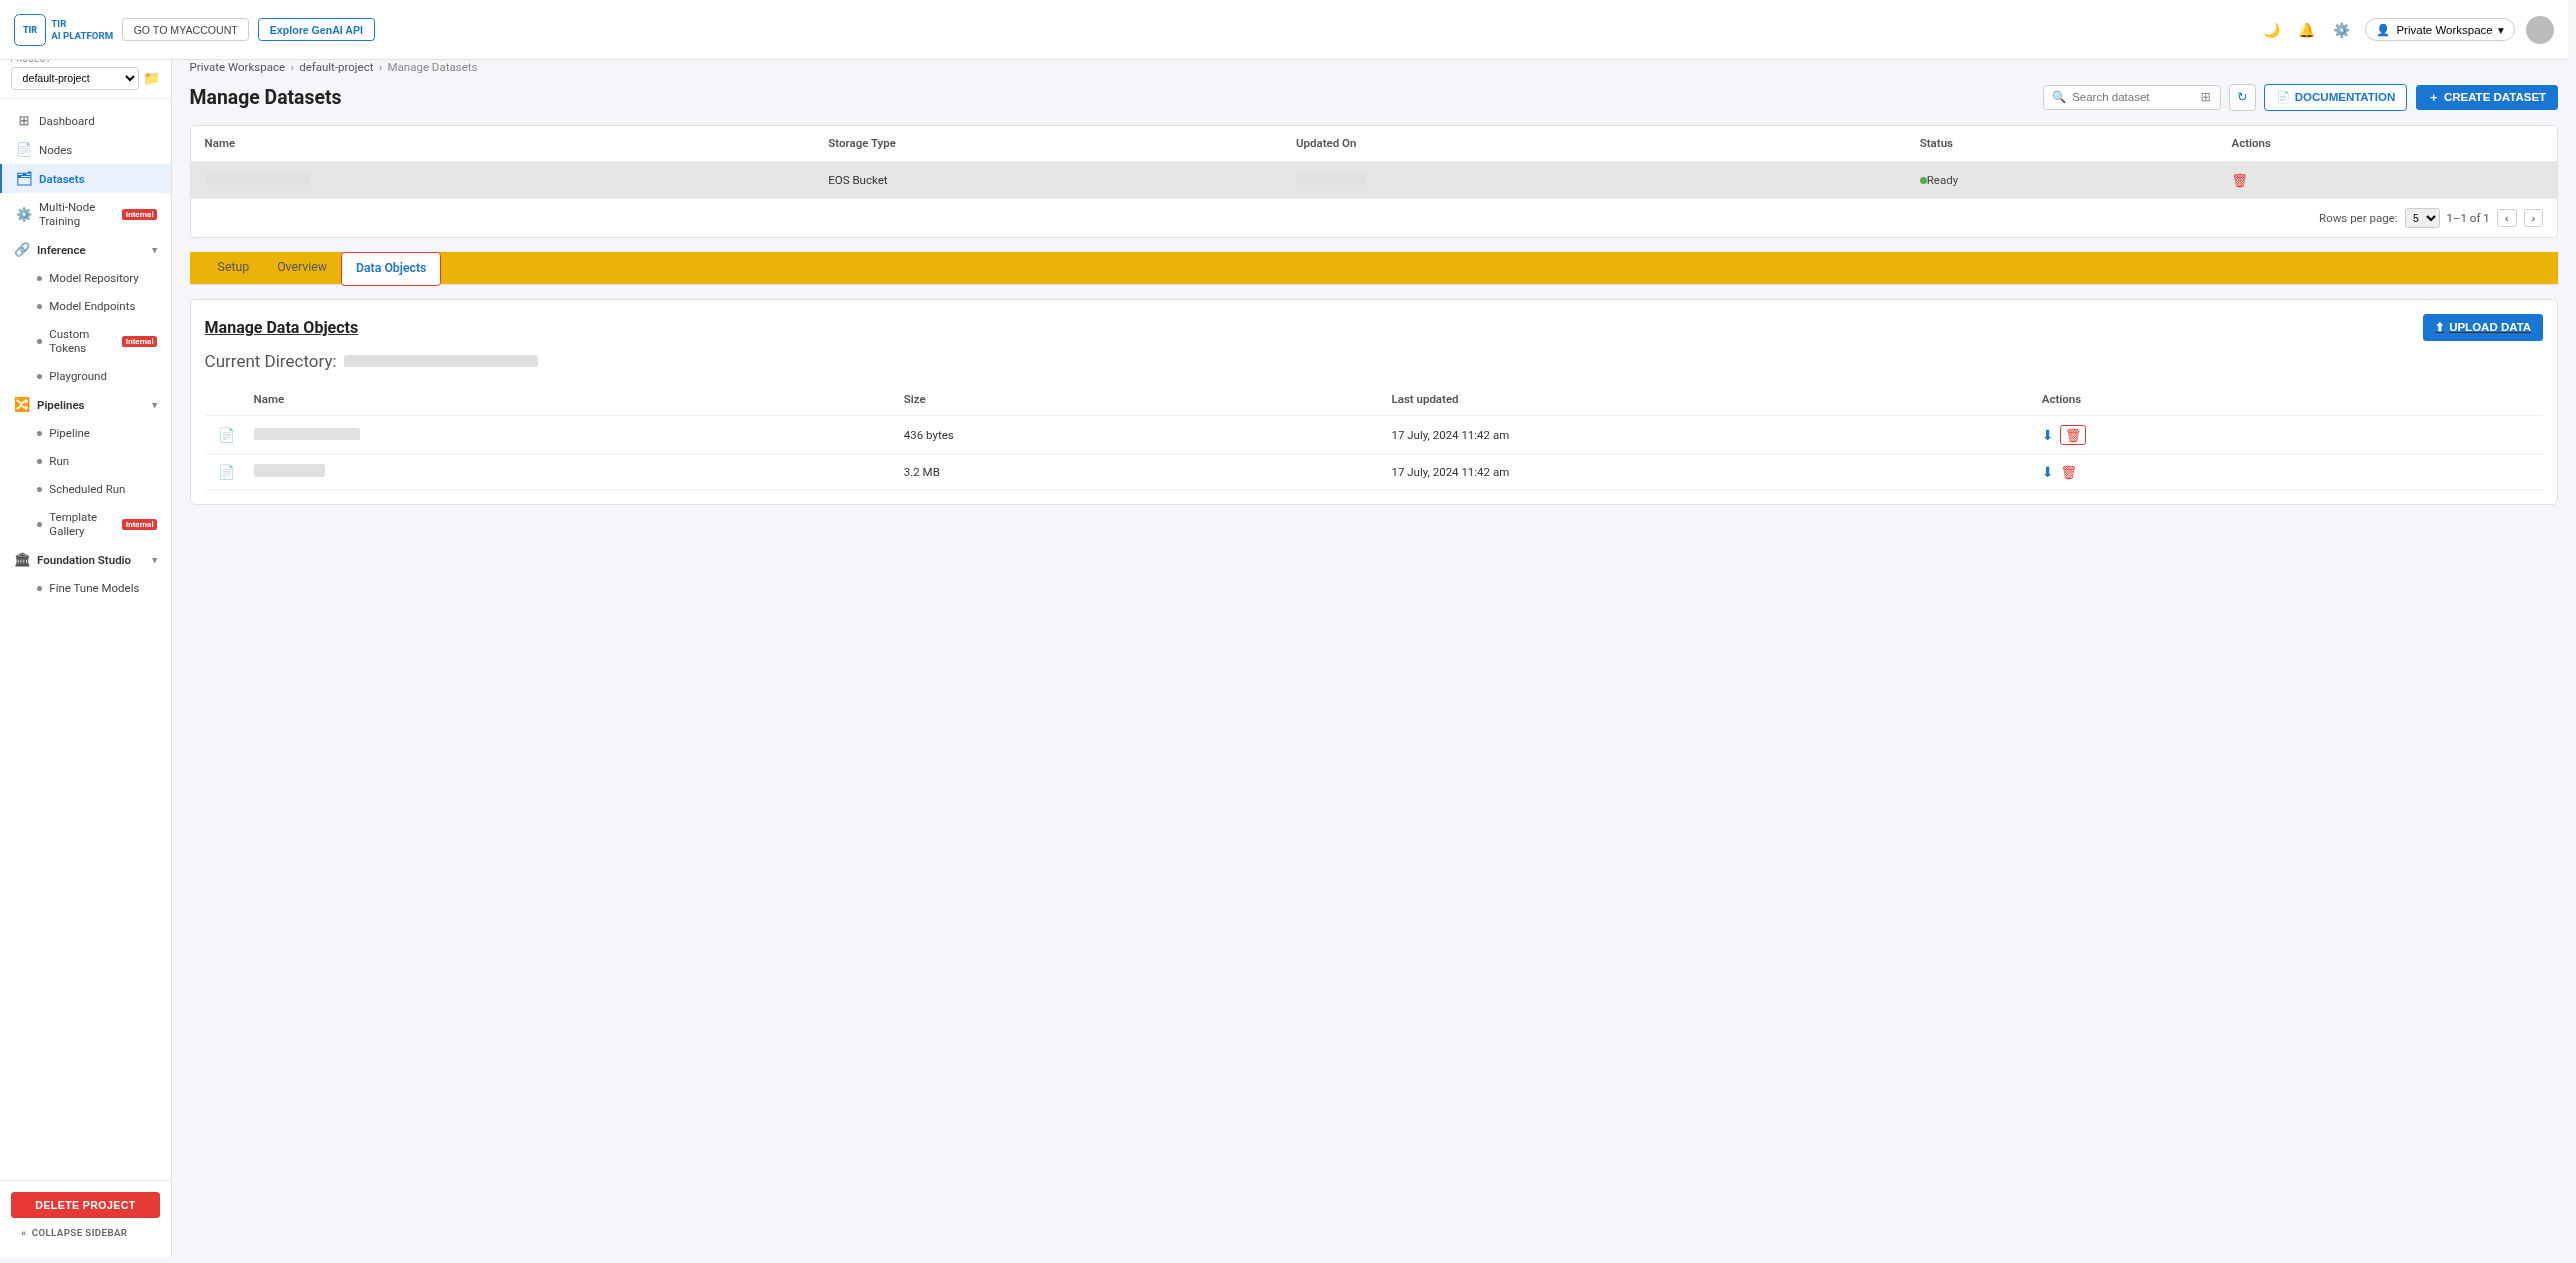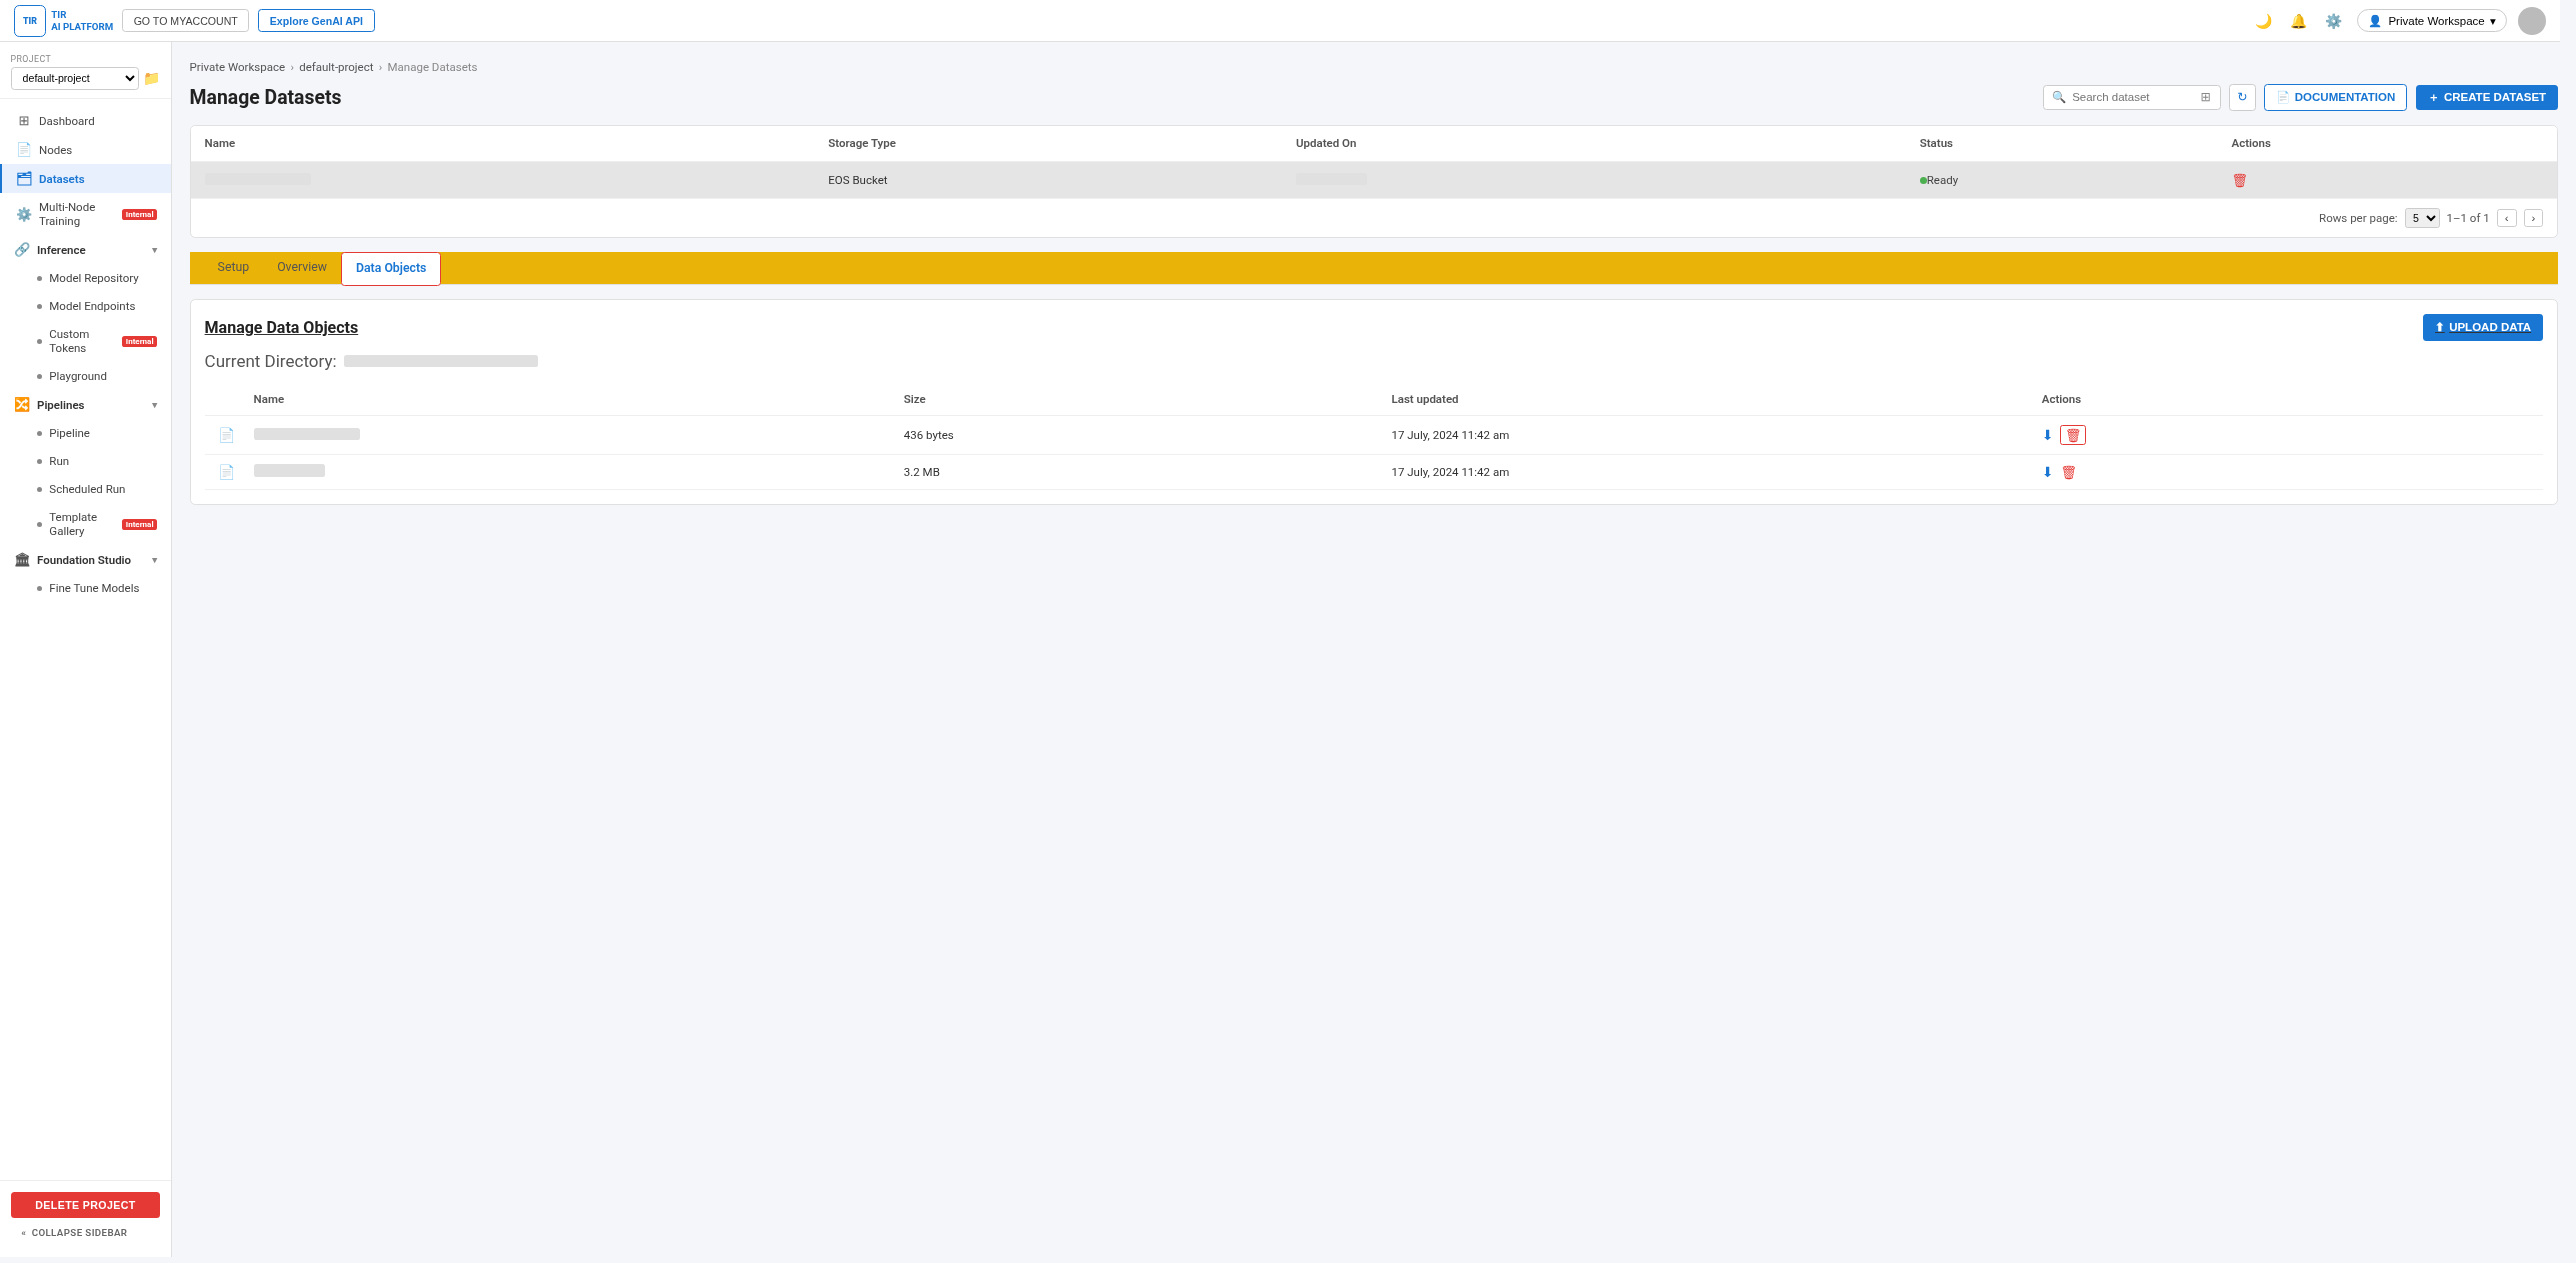--- a/index.html
+++ b/index.html
@@ -1,19 +1,19 @@
 <!DOCTYPE html>
 <html style="font-size:14px"><head>
   <meta charset="utf-8">
   <style>
     * { box-sizing: border-box; margin: 0; padding: 0; }
     body { font-family: -apple-system, BlinkMacSystemFont, 'Segoe UI', Roboto, sans-serif; font-size: 11.5px; background: #f5f6fa; color: #333; display: flex; flex-direction: column; min-height: 100vh; }
 
     
-    .topnav { display: flex; align-items: center; justify-content: space-between; background: #fff; border-bottom: 0.9px solid #e0e0e0; padding: 0 14px; height: 42px; position: fixed; top: 0; left: 0; right: 16px; z-index: 100; }
+    .topnav { display: flex; align-items: center; justify-content: space-between; background: #fff; border-bottom: 0.9px solid #e0e0e0; padding: 0 14px; height: 60px; position: fixed; top: 0; left: 0; right: 8px; z-index: 100; }
     .topnav-left { display: flex; align-items: center; gap: 8.8px; }
     .logo-area { display: flex; align-items: center; gap: 5.3px; }
     .logo-box { width: 32px; height: 32px; border: 1.8px solid #1976d2; border-radius: 5.3px; display: flex; align-items: center; justify-content: center; font-weight: 900; font-size: 8.8px; color: #1976d2; }
     .logo-text { font-size: 9.7px; font-weight: 700; color: #1976d2; line-height: 1.2; }
     .btn-outline { border: 0.9px solid #ccc; background: #fff; padding: 4.4px 10.6px; border-radius: 3.5px; font-size: 10.6px; cursor: pointer; color: #444; }
     .btn-primary-outline { border: 0.9px solid #1976d2; background: #fff; padding: 4.4px 10.6px; border-radius: 3.5px; font-size: 10.6px; cursor: pointer; color: #1976d2; font-weight: 600; }
     .topnav-right { display: flex; align-items: center; gap: 10.6px; }
     .icon-btn { background: none; border: none; cursor: pointer; color: #666; font-size: 14px; padding: 3.5px; }
     .workspace-btn { display: flex; align-items: center; gap: 5.3px; border: 0.9px solid #ccc; border-radius: 17.6px; padding: 3.5px 10.6px; background: #fff; cursor: pointer; font-size: 11.5px; }
     .avatar { width: 28px; height: 28px; border-radius: 50%; background: #bbb; }

